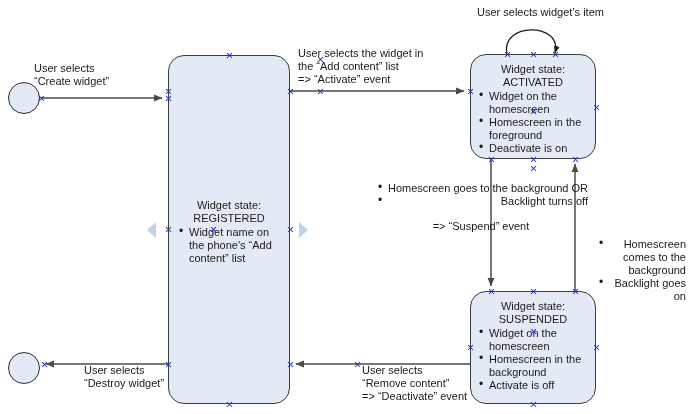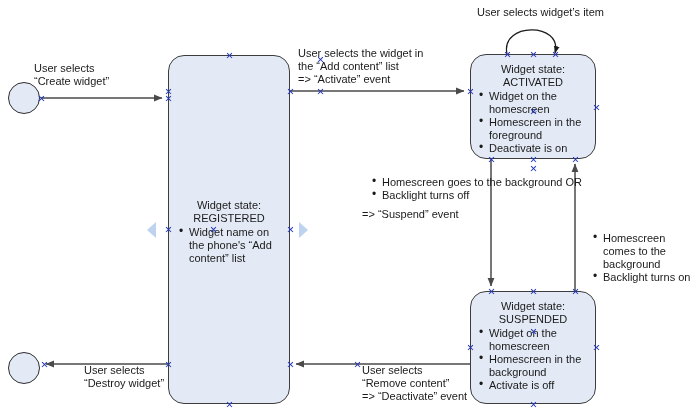--- a/index.html
+++ b/index.html
@@ -95,42 +95,44 @@
     line-height: 13px;
     color: #1a1a1a;
     white-space: pre-line;
     z-index: 4;
   }
   .edge-label-list {
     position: absolute;
     z-index: 4;
   }
   .edge-label-list ul {
-    margin: 6px;
+    margin: 12px;
     padding: 0 0 0 14px;
     list-style: none;
+    text-align: right;
   }
   .edge-label-list ul li {
     position: relative;
     font-size: 11px;
     line-height: 13px;
     color: #1a1a1a;
   }
   .edge-label-list ul li::before {
     content: "\2022";
     position: absolute;
     left: -10px;
     top: -1px;
     font-size: 12px;
   }
   .edge-label-list .tail {
     font-size: 11px;
     line-height: 13px;
     color: #1a1a1a;
     padding-left: 0px;
+    text-align: center;
   }
 
   #lbl-create   { left: 34px;  top: 62px; }
   #lbl-activate { left: 298px; top: 47px; }
   #lbl-selfloop { left: 477px; top: 6px; }
   #lbl-suspend  { left: 362px; top: 170px; }
   #lbl-resume   { left: 583px; top: 226px; }
   #lbl-destroy  { left: 84px;  top: 364px; }
   #lbl-deactivate { left: 362px; top: 364px; }
 
@@ -249,21 +251,21 @@
     <ul>
       <li>Homescreen goes to the background OR</li>
       <li>Backlight turns off</li>
     </ul>
     <div class="tail">=&gt; “Suspend” event</div>
   </div>
 
   <div class="edge-label-list" id="lbl-resume">
     <ul>
       <li>Homescreen comes to the background</li>
-      <li>Backlight turns on</li>
+      <li>Backlight goes on</li>
     </ul>
   </div>
 
   <div class="edge-label" id="lbl-destroy">User selects
 “Destroy widget”</div>
 
   <div class="edge-label" id="lbl-deactivate">User selects
 “Remove content”
 =&gt; “Deactivate” event</div>
 

